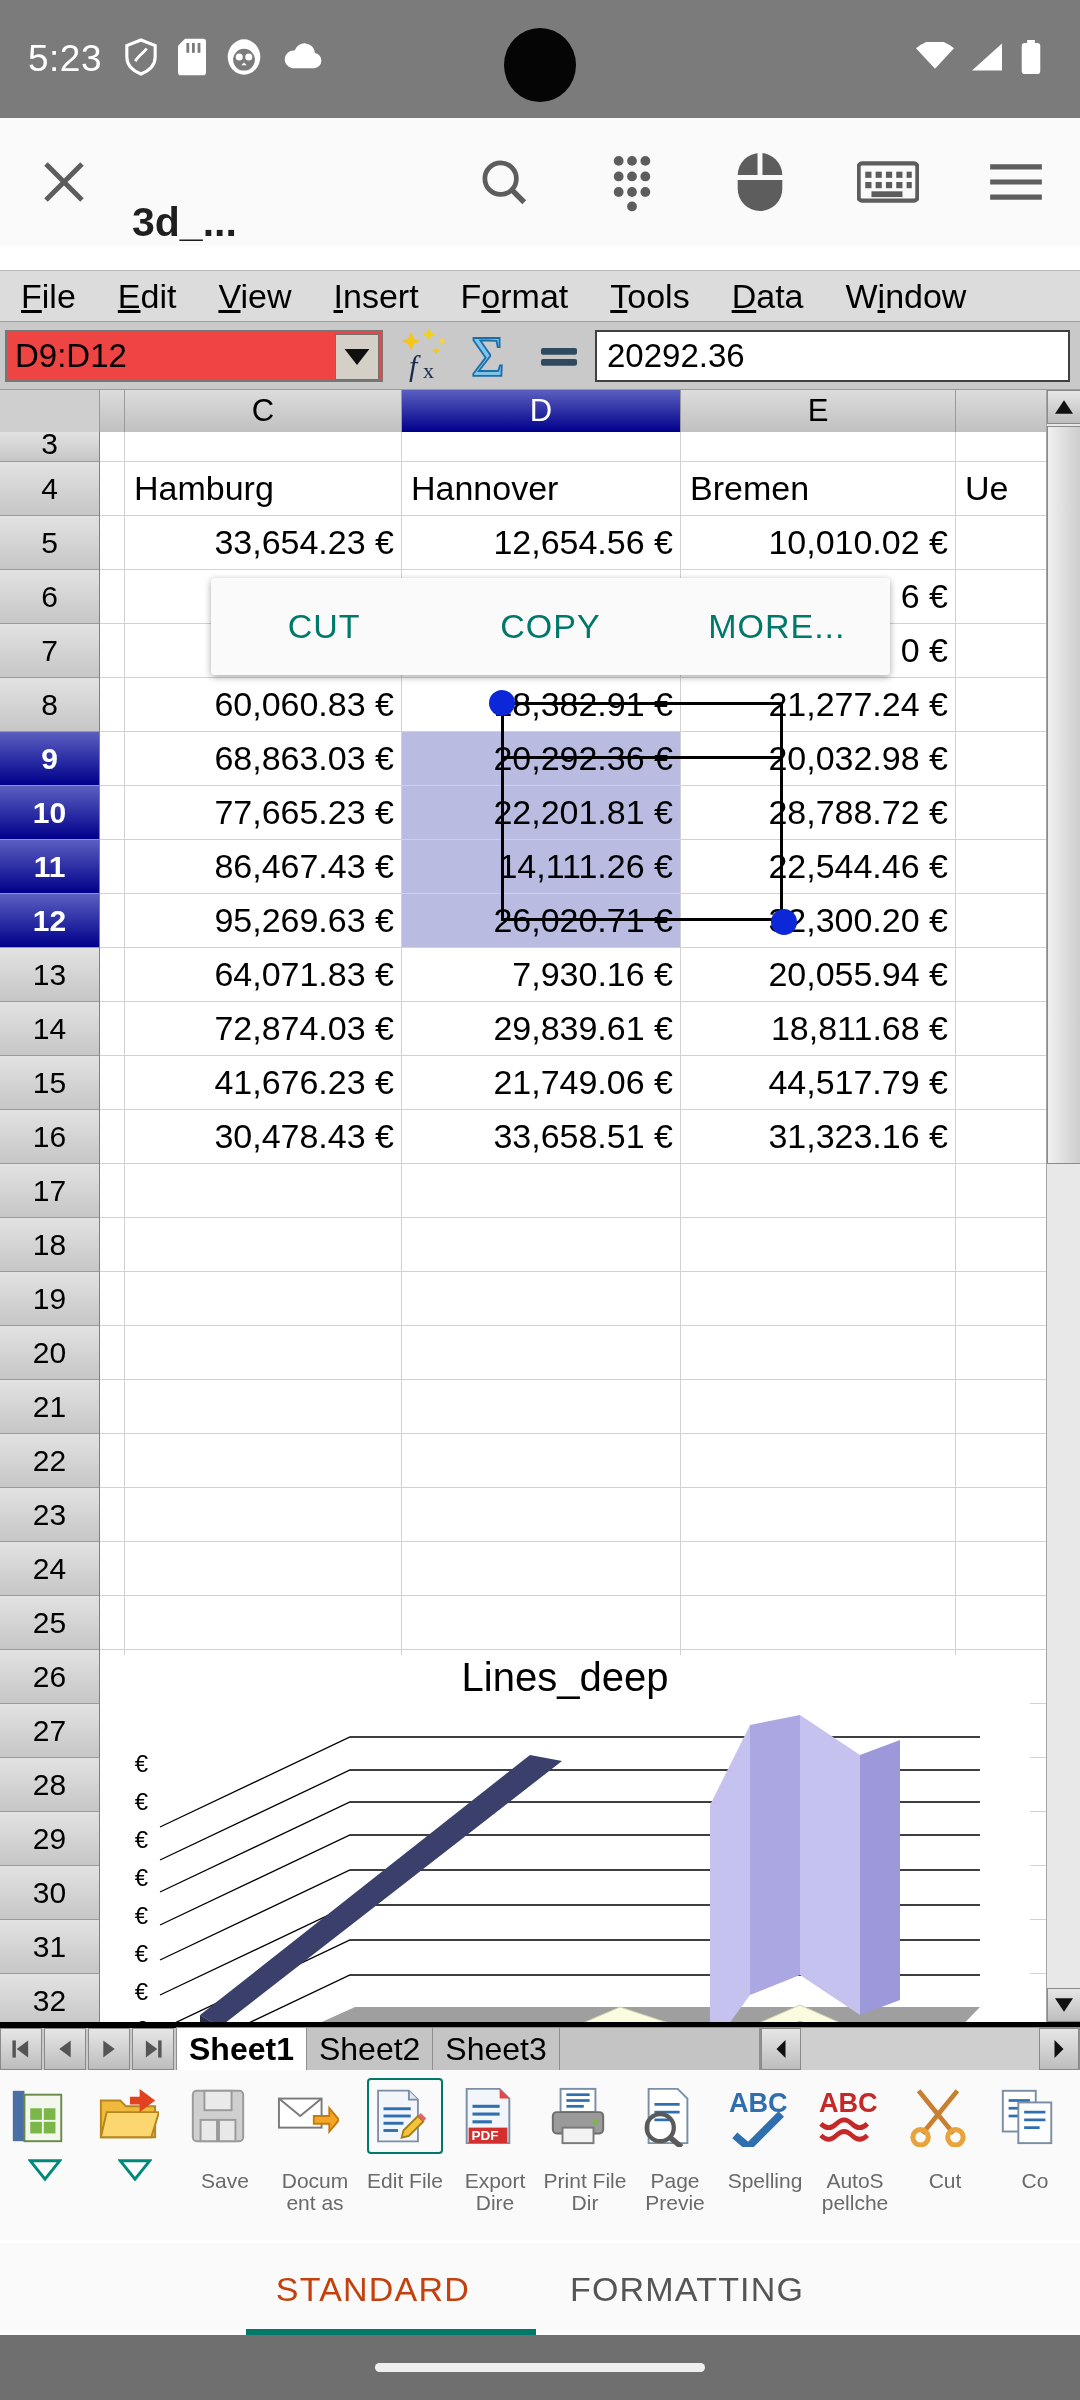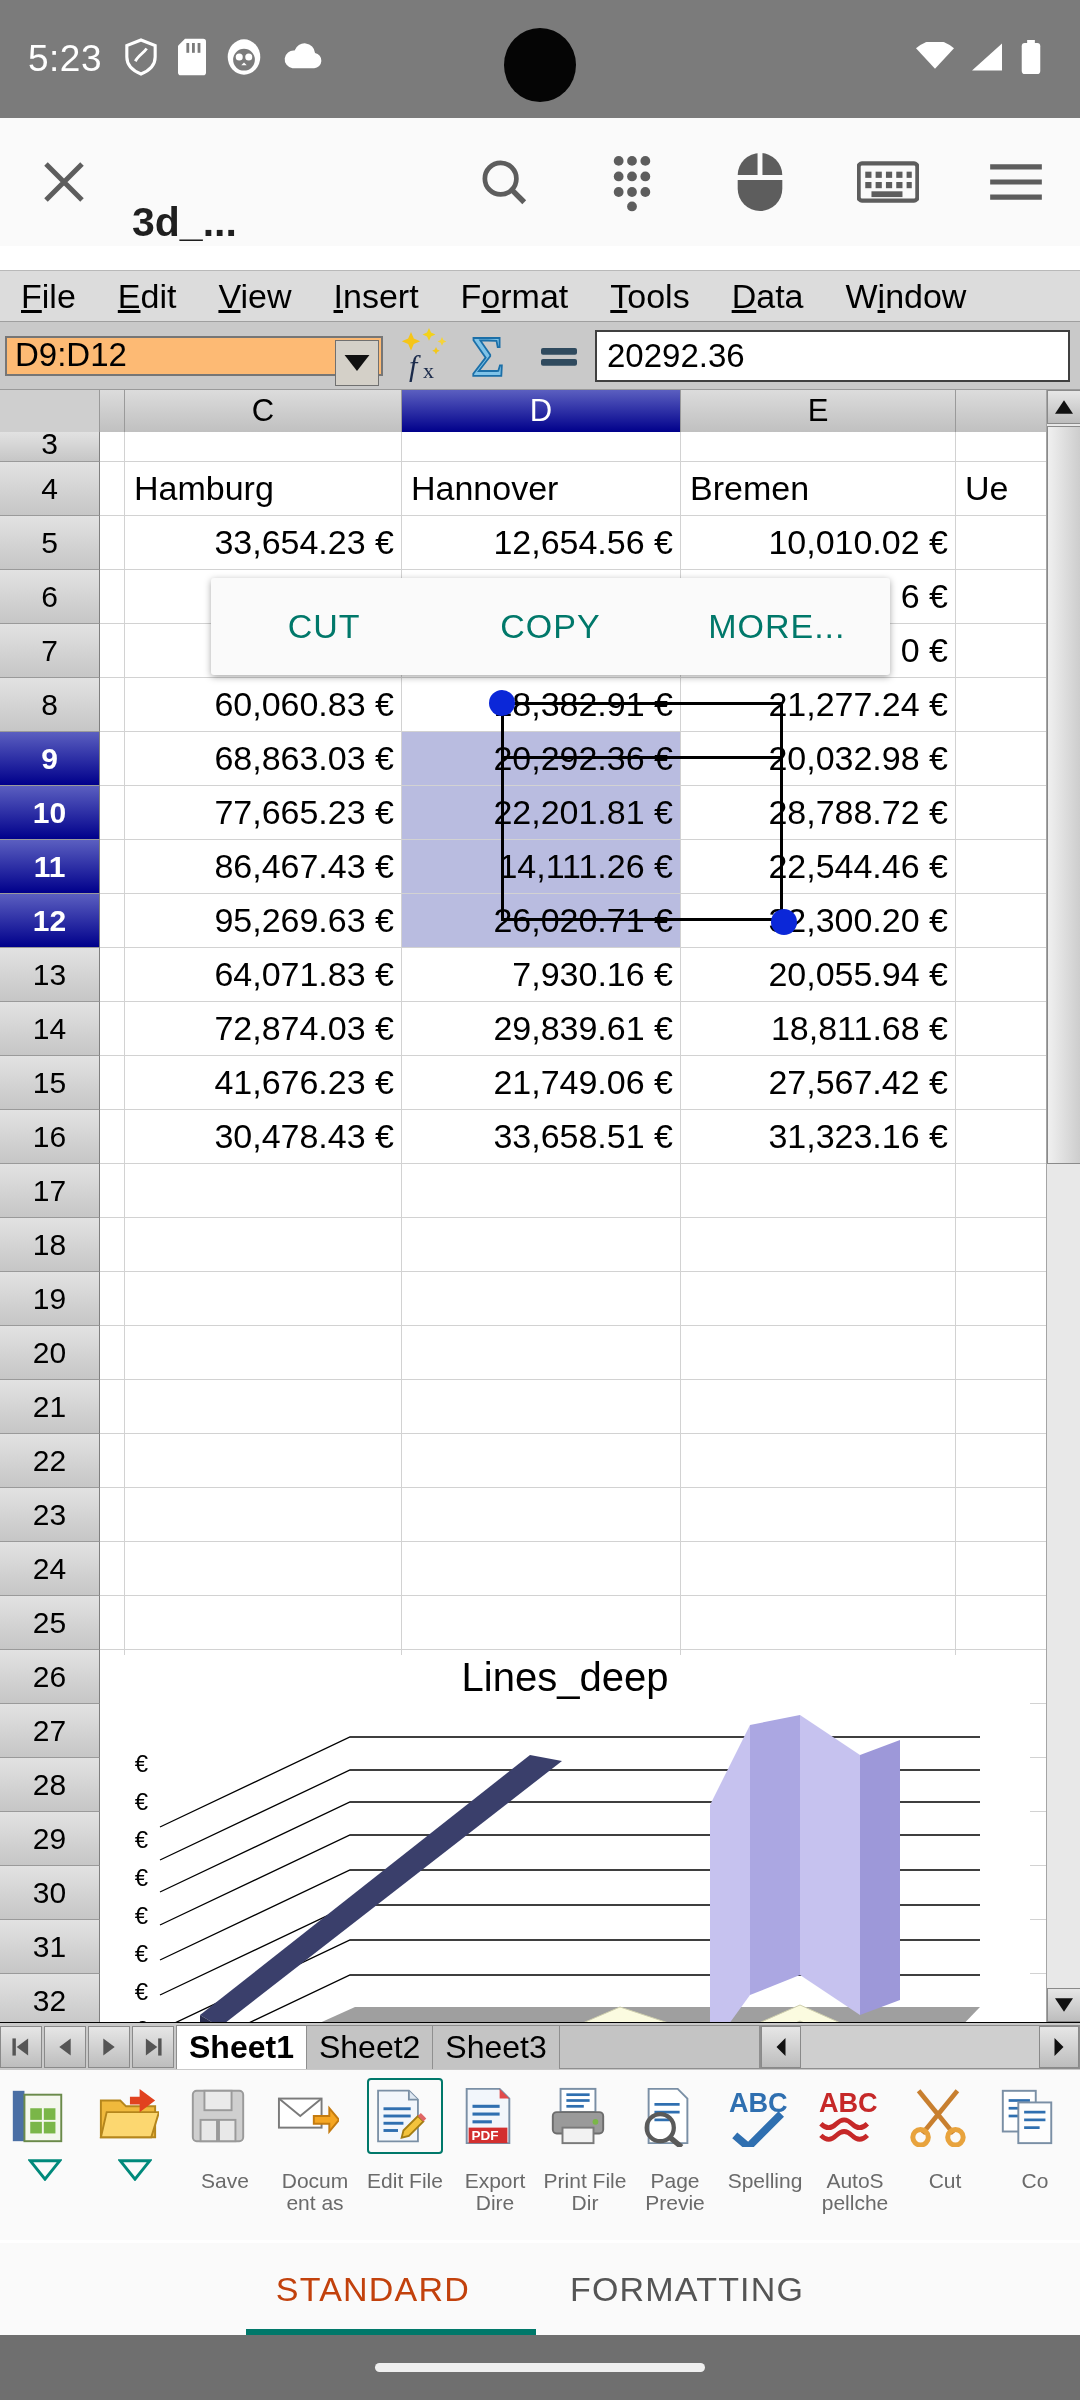--- a/index.html
+++ b/index.html
@@ -54,22 +54,22 @@
   }
   .menu-item u { text-decoration: underline; }
 
   
   .formulabar {
     position: absolute; top: 322px; left: 0; width: 1080px; height: 68px;
     background: #c9c9c9; display: flex; align-items: center; padding: 0 5px;
     border-bottom: 1px solid #9a9a9a;
   }
   .namebox {
-    width: 378px; height: 40px; background: #fdba74; border: 2px solid #767676;
-    display: flex; align-items: flex-end; position: relative;
+    width: 378px; height: 52px; background: #ef4444; border: 2px solid #767676;
+    display: flex; align-items: center; position: relative;
   }
   .namebox-text { font-size: 33px; padding-left: 8px; color: #000; }
   .namebox-drop {
     position: absolute; right: 2px; top: 2px; width: 44px; height: 46px;
     background: #d4d0c8; border: 1px solid #707070;
     display: flex; align-items: center; justify-content: center;
   }
   .fx-icons { display: flex; align-items: center; gap: 14px; margin-left: 16px; }
   .inputline {
     flex: 1; height: 52px; margin-left: 12px; margin-right: 5px;
@@ -158,21 +158,21 @@
     font-size: 40px; color: #000;
   }
   .chart-ylabels {
     position: absolute; left: -10px; top: 95px; width: 58px;
   }
   .chart-ylabels div { font-size: 24px; text-align: right; height: 38px; color: #000; }
 
   
   .sheettabbar {
     position: absolute; top: 2022px; left: 0; width: 1080px; height: 48px;
-    background: #c9c9c9; display: flex; align-items: center; border-top: 1px solid #000000;
+    background: #c9c9c9; display: flex; align-items: center; border-top: 6px solid #000000;
   }
   .navbtn {
     width: 42px; height: 42px; background: linear-gradient(#e6e6e6,#bdbdbd);
     border: 1px solid #8a8a8a; display: flex; align-items: center; justify-content: center;
     margin-right: 2px;
   }
   .sheettab {
     height: 44px; padding: 0 12px; display: flex; align-items: center;
     font-size: 32px; background: #c4c4c4; border: 1px solid #8f8f8f;
     border-bottom: none; margin-right: -1px; color: #000;
@@ -545,21 +545,21 @@
           <div class="cell cB"></div>
           <div class="cell cC">72,874.03 €</div>
           <div class="cell cD">29,839.61 €</div>
           <div class="cell cE">18,811.68 €</div>
           <div class="cell cF">5</div>
         </div>
         <div class="gridrow">
           <div class="cell cB"></div>
           <div class="cell cC">41,676.23 €</div>
           <div class="cell cD">21,749.06 €</div>
-          <div class="cell cE">27,567.42 €</div>
+          <div class="cell cE">44,517.79 €</div>
           <div class="cell cF">4</div>
         </div>
         <div class="gridrow">
           <div class="cell cB"></div>
           <div class="cell cC">30,478.43 €</div>
           <div class="cell cD">33,658.51 €</div>
           <div class="cell cE">31,323.16 €</div>
           <div class="cell cF">4</div>
         </div>
         <div class="gridrow">

